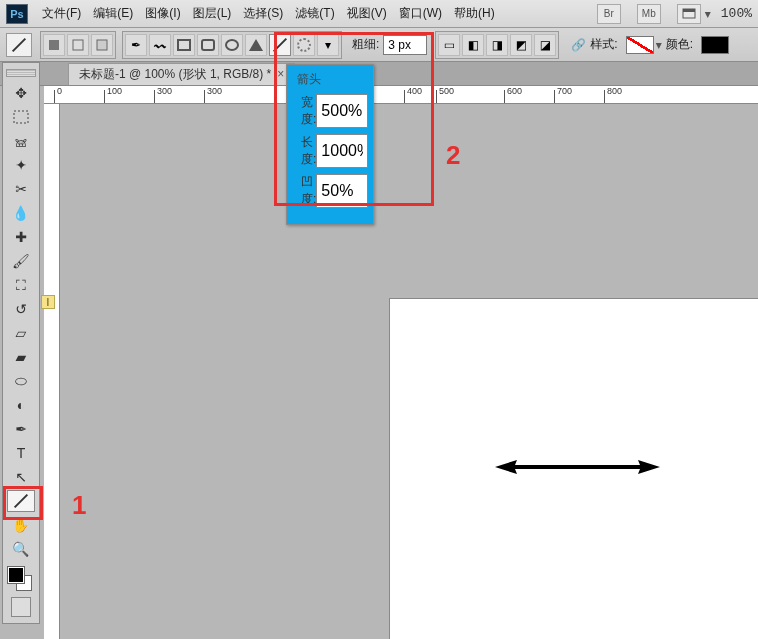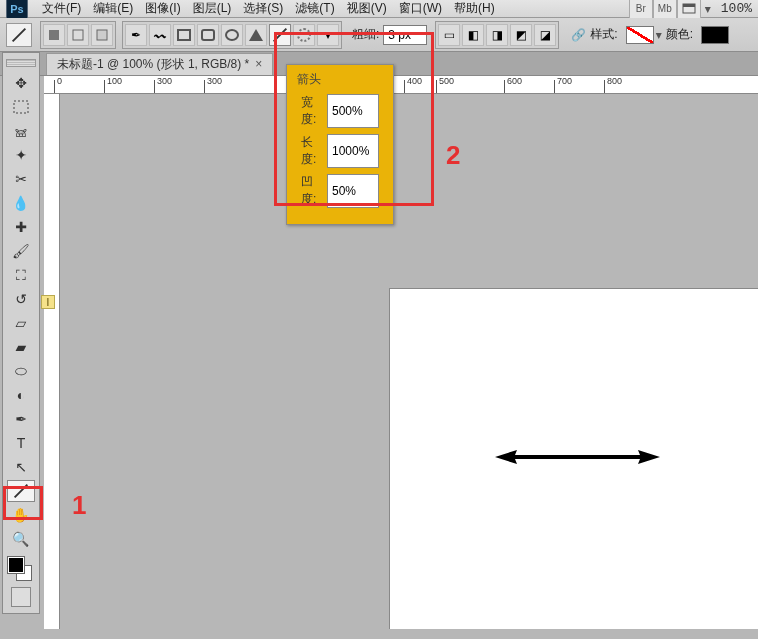--- a/index.html
+++ b/index.html
@@ -1,39 +1,39 @@
 <!DOCTYPE html>
 <html><head>
 <meta charset="utf-8">
 <style>
 * { margin: 0; padding: 0; box-sizing: border-box; font-family: "Microsoft YaHei", "SimSun", Arial, sans-serif; }
 body { background: #b7b7b7; width: 758px; height: 639px; overflow: hidden; position: relative; font-size: 12px; }
 
 
-.menubar { background: linear-gradient(#e5e5e5,#d6d6d6); height: 18px; display: flex; align-items: center; padding: 0 6px; border-bottom: 1px solid #999; }
+.menubar { background: linear-gradient(#e5e5e5,#d6d6d6); height: 28px; display: flex; align-items: center; padding: 0 6px; border-bottom: 1px solid #999; }
 .ps-logo { width: 22px; height: 20px; background: #09233a; color: #6db7e8; font-size: 11px; font-weight: bold; display: flex; align-items: center; justify-content: center; margin-right: 8px; border: 1px solid #567; }
 .menu-item { padding: 2px 6px; color: #222; cursor: default; }
 .menubar .spacer { flex: 1; }
-.tbtn { width: 24px; height: 20px; background: #e8e8e8; border: 1px solid #aaa; margin-left: 0; display: flex; align-items: center; justify-content: center; font-size: 10px; color: #555; }
+.tbtn { width: 24px; height: 20px; background: #e8e8e8; border: 1px solid #aaa; margin-left: 16px; display: flex; align-items: center; justify-content: center; font-size: 10px; color: #555; }
 .zoom { margin-left: 10px; font-size: 13px; color: #333; font-family: Liberation Mono, monospace; }
 
 
 .optbar { background: linear-gradient(#d7d7d7,#cacaca); height: 34px; border-bottom: 1px solid #8c8c8c; display: flex; align-items: center; padding: 0 6px; position: relative; }
 .opt-tool { width: 26px; height: 24px; background: #f1f1f1; border: 1px solid #999; display: flex; align-items: center; justify-content: center; margin-right: 8px; }
 .opt-group { display: flex; align-items: center; gap: 2px; border: 1px solid #999; padding: 2px; background: #d0d0d0; margin-right: 6px; }
 .shape-btn { width: 22px; height: 22px; background: #dcdcdc; display: flex; align-items: center; justify-content: center; border: 1px solid #bbb; }
 .shape-btn.sel { background: #f3f3f3; border: 1px solid #888; }
 .opt-label { margin: 0 4px; color: #222; }
 .opt-input { width: 44px; height: 20px; border: 1px solid #7a7a7a; background: #fff; font-size: 12px; padding: 0 4px; }
 .swatch { width: 28px; height: 18px; background: #000; border: 1px solid #777; margin-left: 4px; }
 .no-style { width: 28px; height: 18px; border: 1px solid #777; background: #fff; position: relative; margin-left: 4px; }
 .no-style::after { content:""; position:absolute; left:0; top:0; right:0; bottom:0; background: linear-gradient(to top right, transparent 45%, red 45%, red 55%, transparent 55%); }
 
 
-.doctab-bar { background: #a7a7a7; height: 24px; display: flex; align-items: center; padding-left: 46px; border-bottom: 1px solid #888; }
+.doctab-bar { background: #a7a7a7; height: 24px; display: flex; align-items: center; padding-left: 68px; border-bottom: 1px solid #888; }
 .doctab { background: #d7d7d7; border: 1px solid #999; border-bottom: none; padding: 2px 10px; font-size: 12px; color: #333; display: flex; align-items: center; gap: 6px; }
 .doctab .x { color: #555; }
 
 
 .workspace { position: relative; height: calc(639px - 28px - 34px - 24px); background: #b7b7b7; }
 
 
 .toolbox { position: absolute; left: 2px; top: -24px; width: 38px; background: #d2d2d2; border: 1px solid #8a8a8a; display: flex; flex-direction: column; align-items: center; padding: 6px 0; z-index: 5; }
 .toolbox .grip { width: 30px; height: 8px; background: repeating-linear-gradient(#bbb,#bbb 1px,#ddd 1px,#ddd 2px); margin-bottom: 4px; border: 1px solid #999; }
 .tool { width: 28px; height: 22px; display: flex; align-items: center; justify-content: center; margin: 1px 0; color: #333; font-size: 14px; cursor: default; position: relative; }
@@ -50,27 +50,27 @@
 .hruler .tick span { position: absolute; top: -4px; left: 2px; font-size: 9px; }
 
 .vruler { position: absolute; left: 44px; top: 18px; bottom: 0; width: 16px; background: #fff; border-right: 1px solid #888; }
 
 
 .canvas-area { position: absolute; left: 60px; top: 18px; right: 0; bottom: 0; background: #b7b7b7; overflow: hidden; }
 .canvas { position: absolute; left: 330px; top: 195px; width: 420px; height: 420px; background: #fff; box-shadow: 0 0 0 1px #888; }
 .arrow-shape { position: absolute; left: 105px; top: 160px; width: 165px; height: 16px; }
 
 
-.popup { position: absolute; left: 286px; top: 64px; width: 108px; background: #eab308; border: 1px solid #8a8a8a; padding: 6px 8px 10px; z-index: 20; font-size: 12px; box-shadow: 1px 1px 3px rgba(0,0,0,.3); }
+.popup { position: absolute; left: 286px; top: 64px; width: 88px; background: #0ea5e9; border: 1px solid #8a8a8a; padding: 6px 8px 10px; z-index: 20; font-size: 12px; box-shadow: 1px 1px 3px rgba(0,0,0,.3); }
 .popup .hdr { color: #444; margin-bottom: 4px; padding-left: 2px; }
 .popup .row { display: flex; align-items: center; margin: 4px 0; gap: 4px; }
 .popup input[type=checkbox] { width: 13px; height: 13px; accent-color: #2a8; }
 .popup .numrow { display: flex; align-items: center; justify-content: space-between; margin: 6px 6px; }
 .popup .numrow label { color: #333; }
-.popup .numrow input { width: 52px; height: 20px; border: 1px solid #888; background: #fff; font-size: 12px; padding: 16px 4px; }
+.popup .numrow input { width: 52px; height: 20px; border: 1px solid #888; background: #fff; font-size: 16px; padding: 16px 4px; }
 
 
 .redbox { position: absolute; border: 3px solid #e53030; z-index: 30; pointer-events: none; }
 .redlabel { position: absolute; color: #e53030; font-size: 26px; font-weight: bold; z-index: 31; }
 
 
 .line-ico { width: 18px; height: 2px; background: #333; transform: rotate(-45deg); }
 .gear-ico { width: 14px; height: 14px; border-radius: 50%; border: 2px dotted #777; }
 .rect-ico { width: 14px; height: 12px; border: 2px solid #555; }
 .ell-ico { width: 14px; height: 12px; border: 2px solid #555; border-radius: 50%; }

